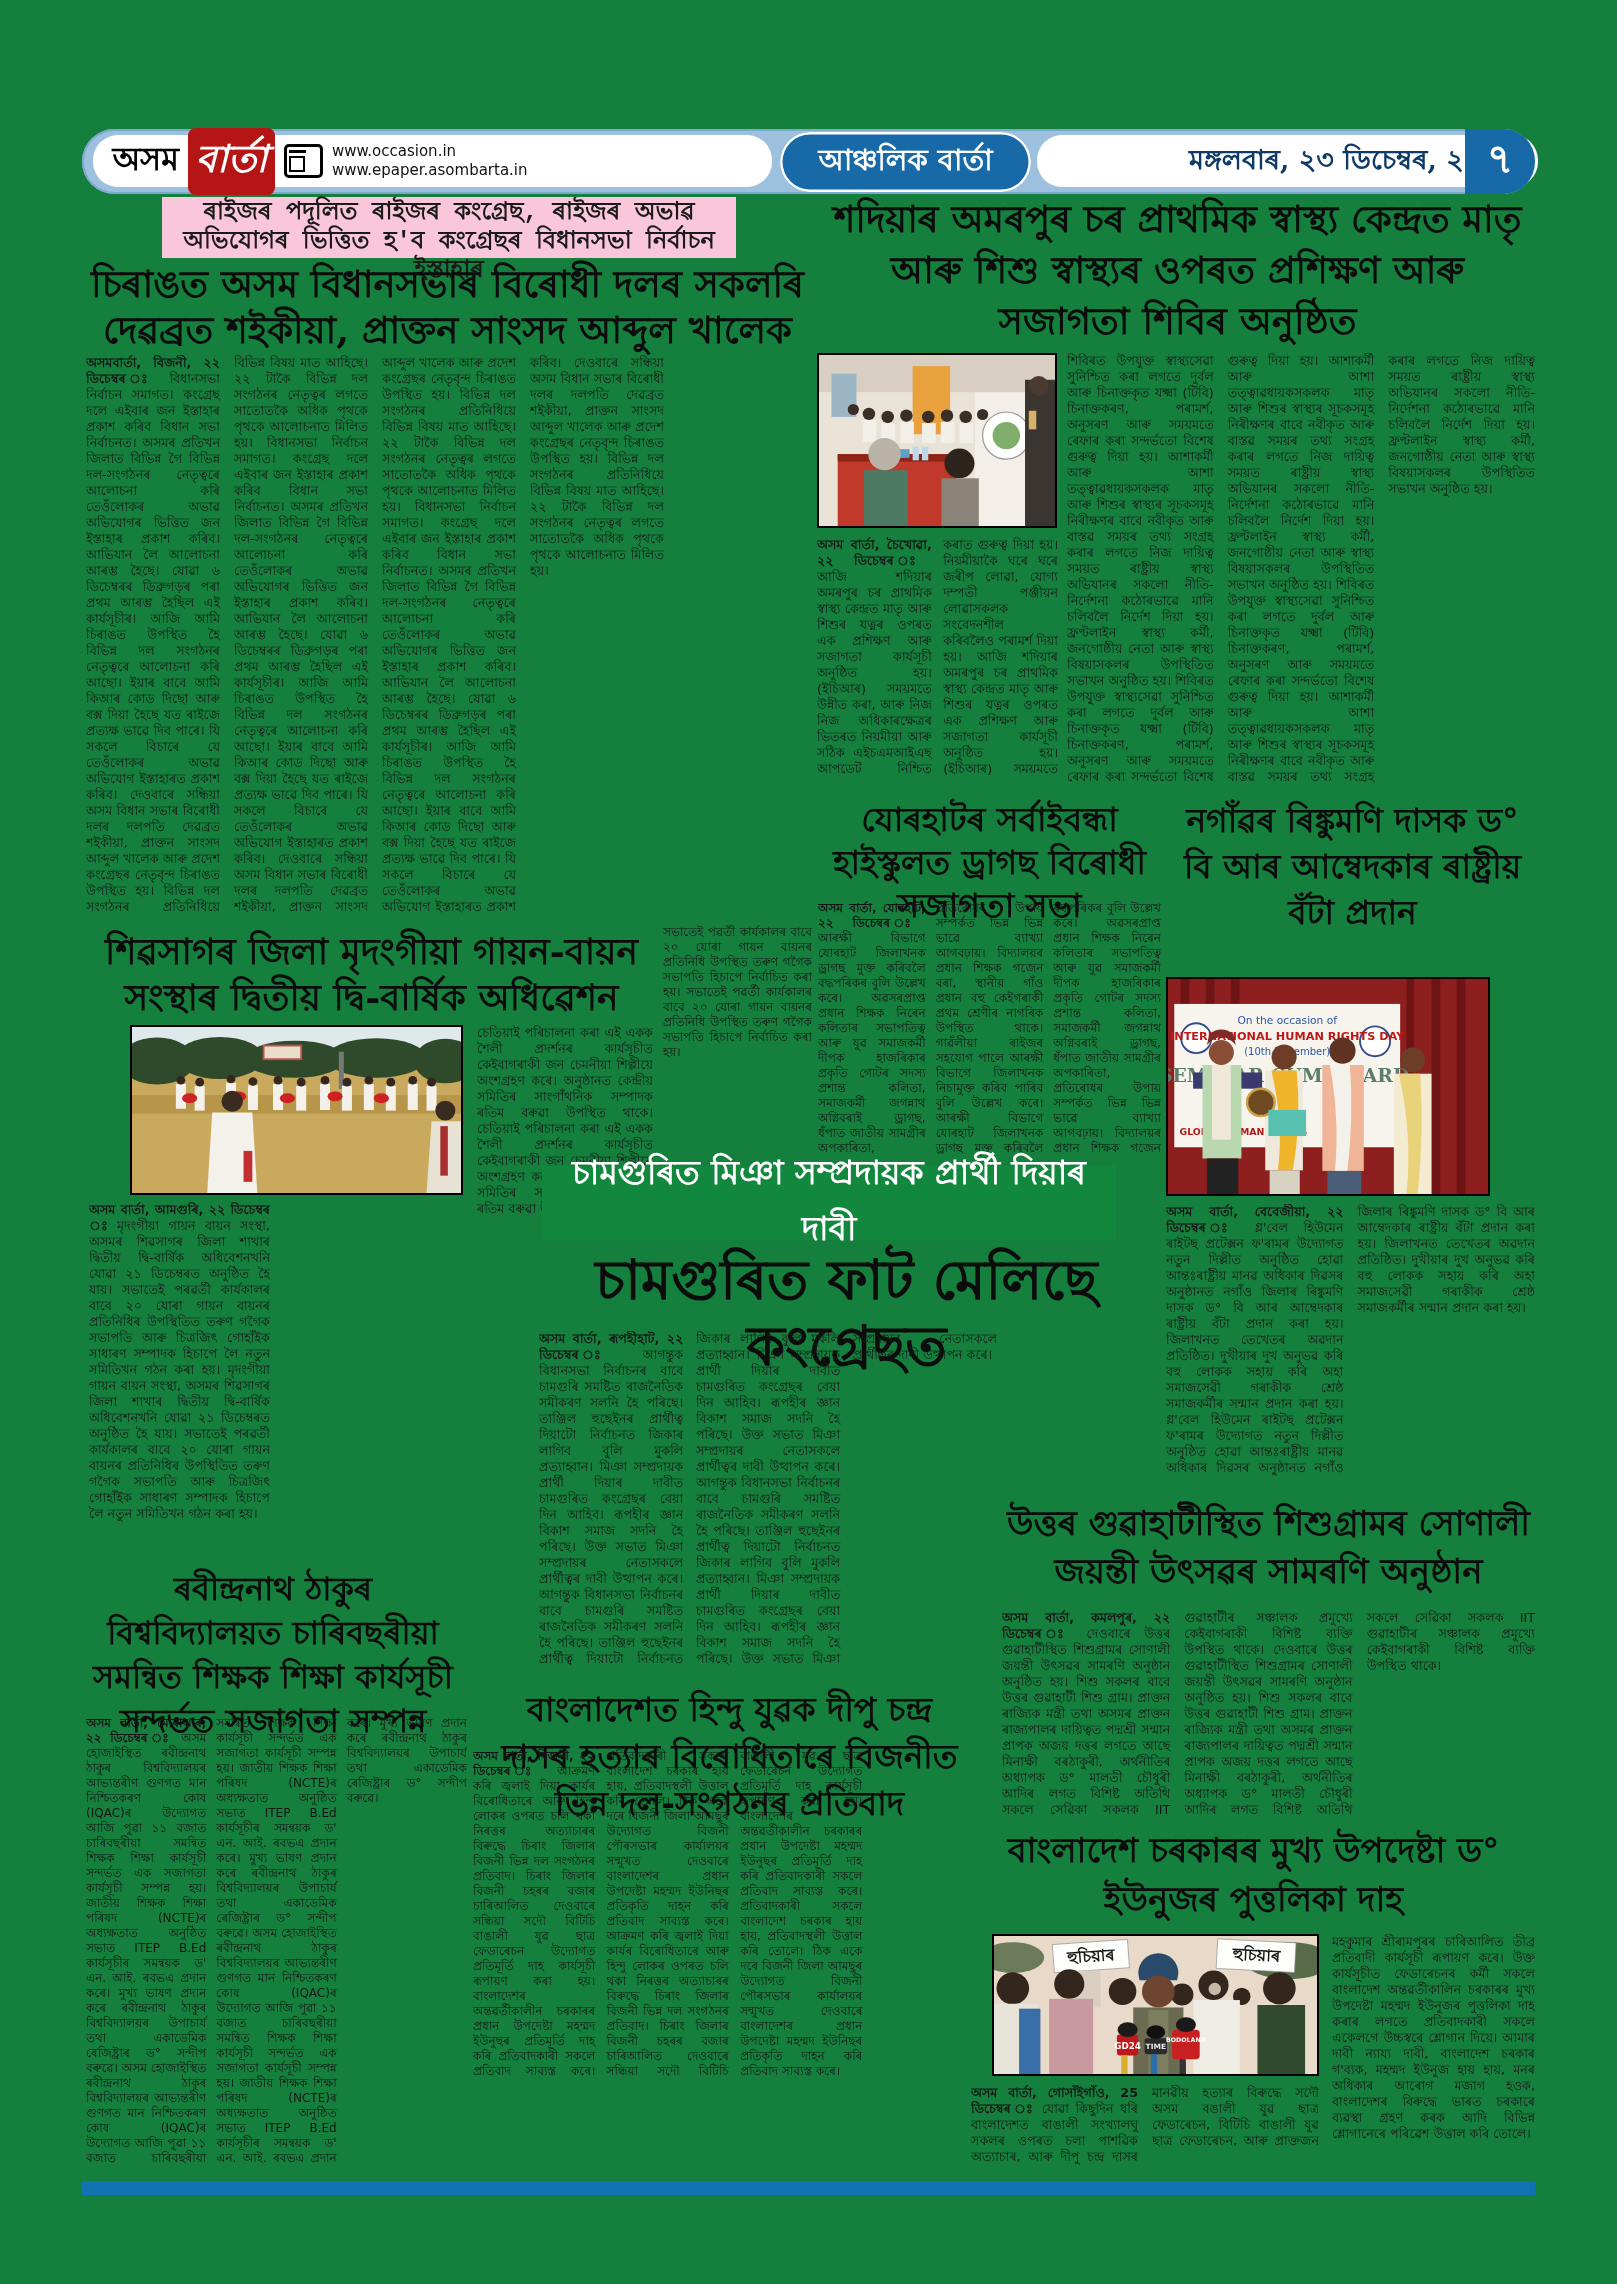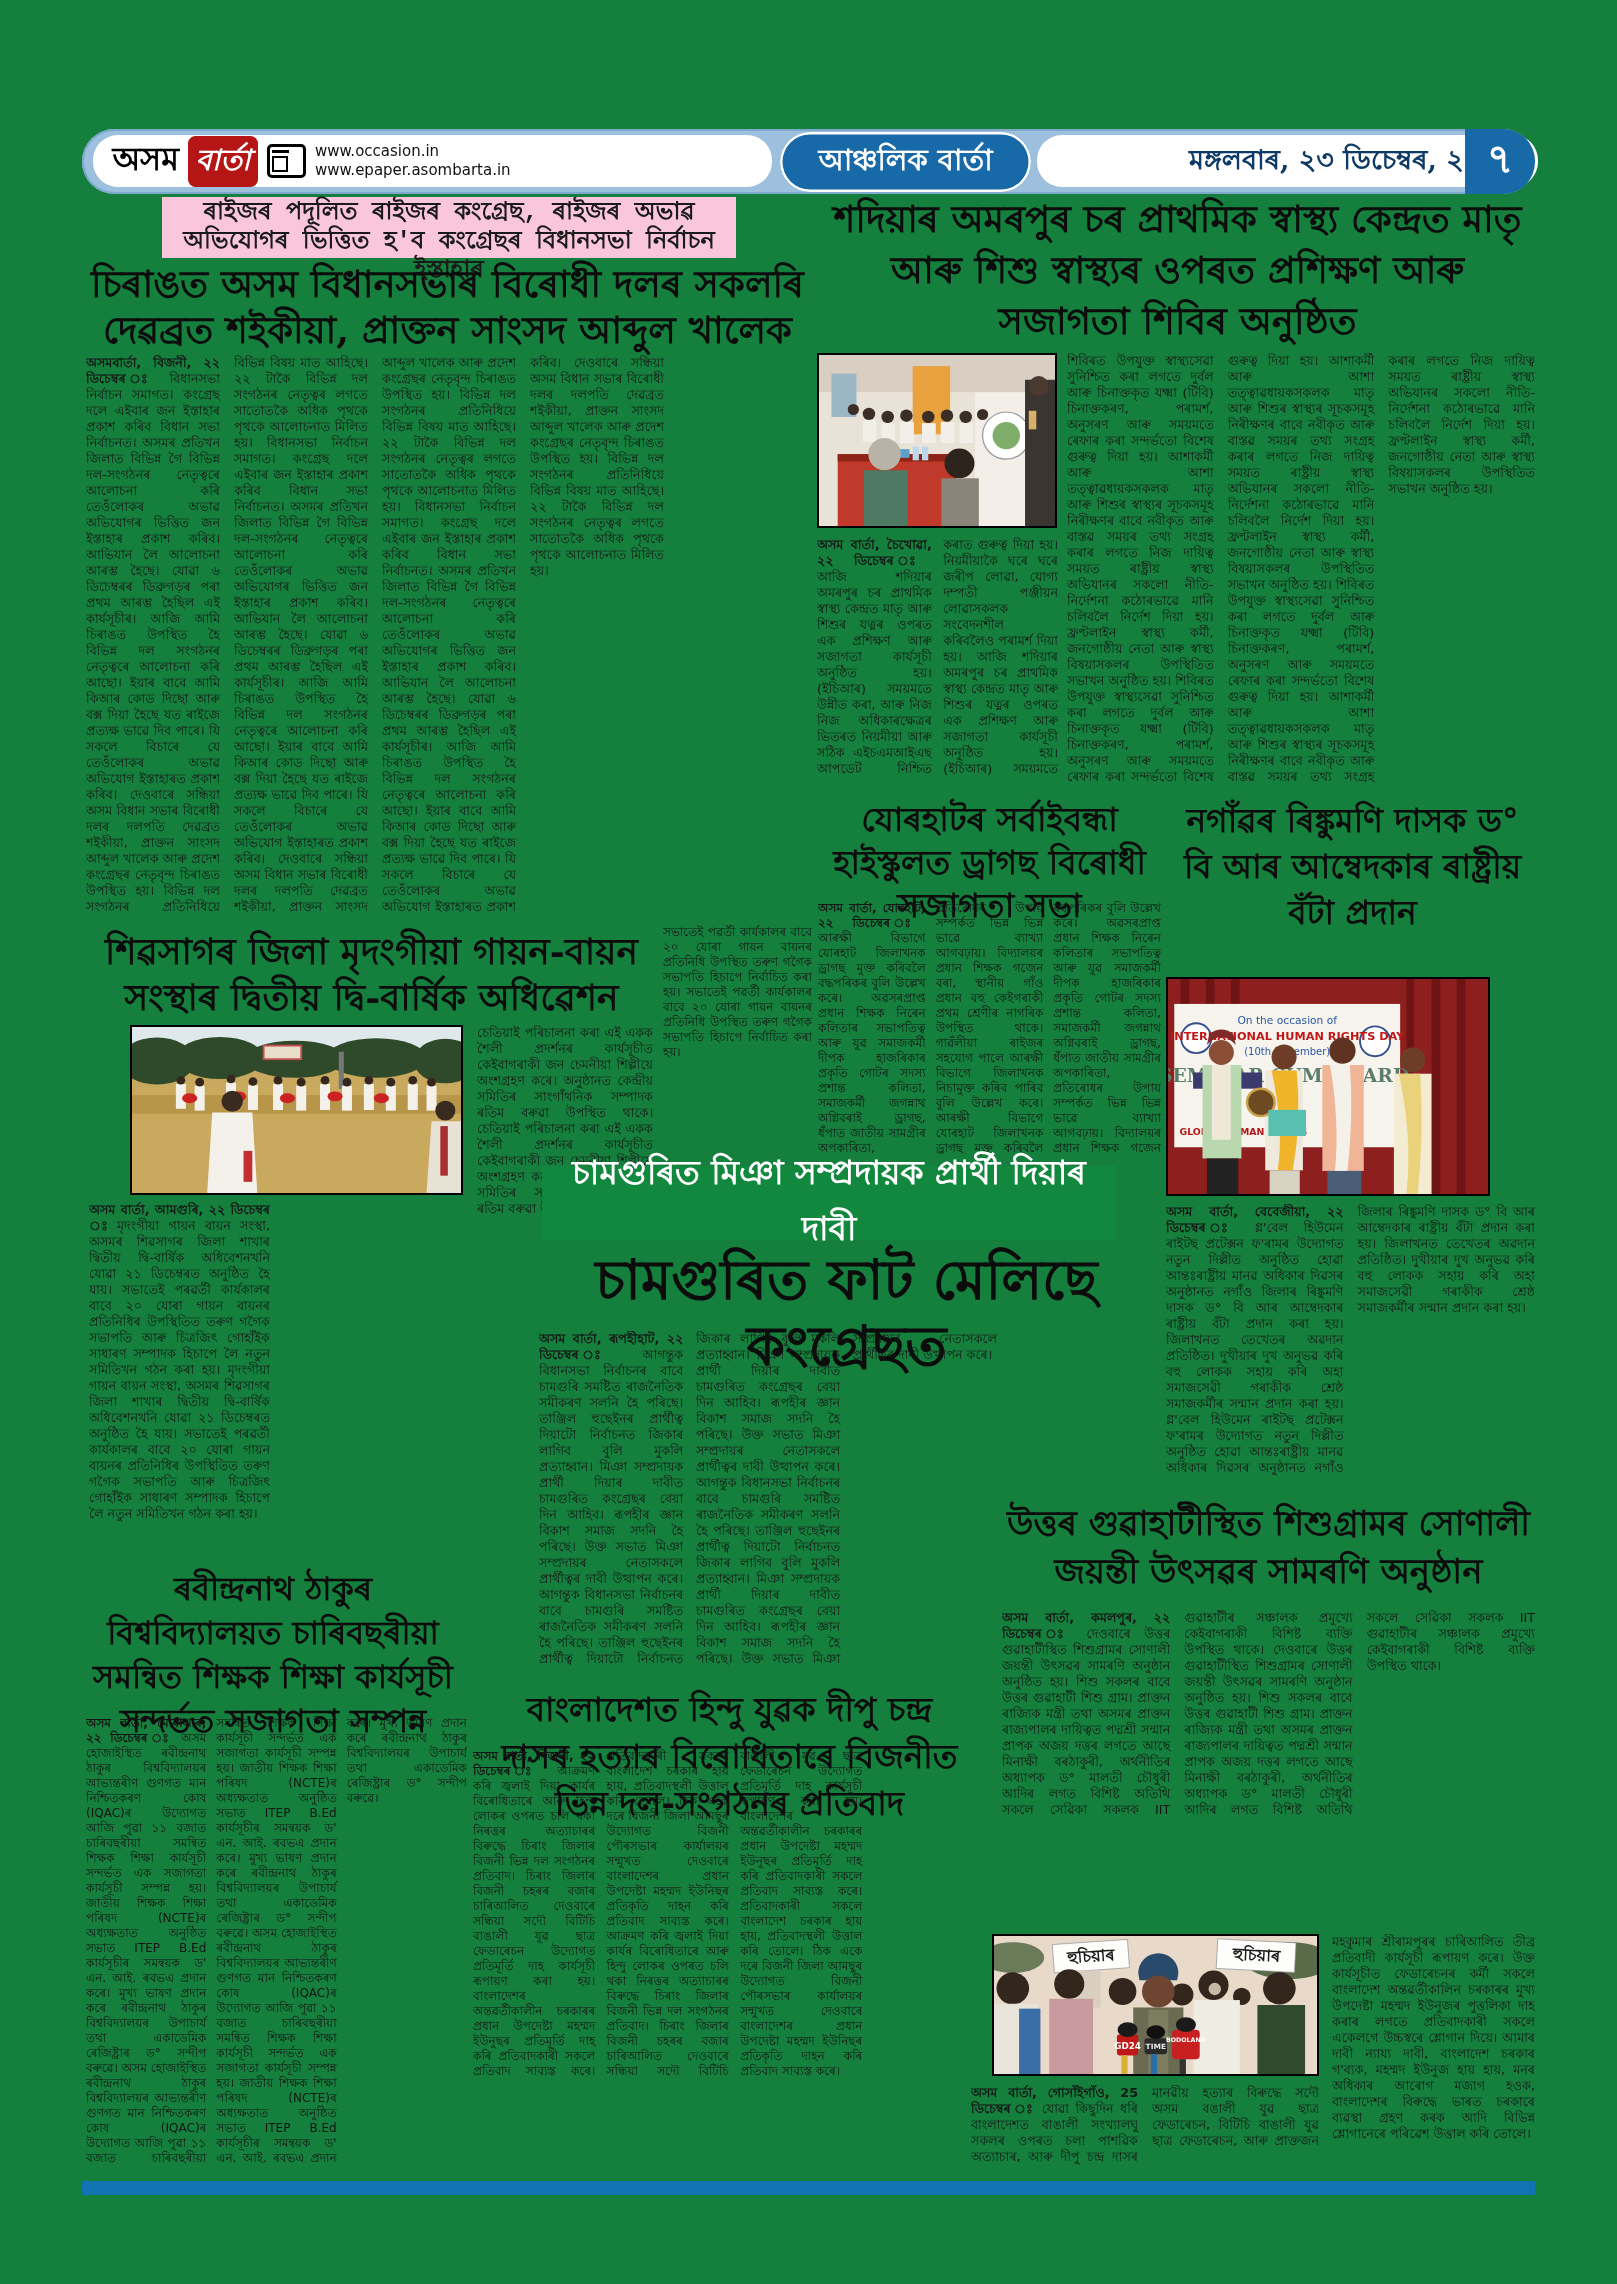--- a/index.html
+++ b/index.html
@@ -11,21 +11,21 @@
        box-shadow:0 0 0 1.9px #7ea8cc inset;}
   .hwhite{position:absolute;top:6.3px;height:52px;background:#ffffff;border-radius:25px;}
   #hleft{left:11.4px;width:679px;display:flex;align-items:center;gap:9px;padding-left:19px;box-sizing:border-box;}
   #hright{left:955px;width:501px;display:flex;align-items:center;justify-content:flex-end;padding-right:21.6px;box-sizing:border-box;}
   #hcenter{position:absolute;left:698px;top:2.5px;width:251px;height:60px;background:#1769a8;border-radius:30px;
            display:flex;align-items:center;justify-content:center;color:#fff;font-size:29px;font-weight:bold;
            font-family:"DejaVu Serif",serif;box-shadow:0 0 0 2.5px #ffffff inset;}
   #pgbox{position:absolute;right:0px;top:0px;width:70px;height:65px;background:#1769a8;border-radius:0 32px 32px 0;
          display:flex;align-items:center;justify-content:center;color:#fff;font-size:41px;font-weight:bold;}
   .mast-black{font-size:32px;font-weight:bold;color:#000;font-family:"DejaVu Serif",serif;}
-  .mast-red{font-size:29px;font-weight:bold;color:#fff;background:#b51515;border-radius:7.6px;padding:1.3px 7.6px;
+  .mast-red{font-size:38px;font-weight:bold;color:#fff;background:#b51515;border-radius:7.6px;padding:1.3px 7.6px;
             font-family:"DejaVu Serif",serif;font-style:italic;}
   .epicon{width:33px;height:28px;border:3.2px solid #000;border-radius:5px;position:relative;background:#fff;}
   .epicon::before{content:"";position:absolute;left:2.5px;top:2.5px;width:16.5px;height:3.2px;background:#000;}
   .epicon::after{content:"";position:absolute;left:2.5px;top:9px;width:11.4px;height:11.4px;border:2.5px solid #000;}
   .urls{display:flex;flex-direction:column;justify-content:center;line-height:19px;font-size:15px;color:#111;}
   #hdate{font-size:27px;font-weight:bold;color:#0d3a66;font-family:"DejaVu Serif",serif;}
   
   .hl{font-family:"DejaVu Serif",serif;font-weight:bold;color:#0c0c0c;text-align:center;}
   .kicker-pink{background:#f9c6dc;color:#1a1a1a;font-weight:bold;text-align:center;
                font-family:"DejaVu Serif",serif;}
@@ -259,20 +259,21 @@
     <span class="byl">অসম বাৰ্তা, বিজনী, ২২ ডিচেম্বৰ ঃ</span>
     <span>আক্ৰমণ কৰি জ্বলাই দিয়া কাৰ্যৰ বিৰোধিতাৰে আৰু হিন্দু লোকৰ ওপৰত চলি থকা নিৰত্তৰ অত্যাচাৰৰ বিৰুদ্ধে চিৰাং জিলাৰ বিজনী ভিন্ন দল সংগঠনৰ প্ৰতিবাদ। চিৰাং জিলাৰ বিজনী চহৰৰ বজাৰ চাৰিআলিত দেওবাৰে সন্ধিয়া সদৌ বিটিচি বাঙালী যুৱ ছাত্ৰ ফেডাৰেচন উদ্যোগত প্ৰতিমূৰ্তি দাহ কাৰ্যসূচী ৰূপায়ণ কৰা হয়। বাংলাদেশৰ অন্তৱৰ্তীকালীন চৰকাৰৰ প্ৰধান উপদেষ্টা মহম্মদ ইউনুছৰ প্ৰতিমূৰ্তি দাহ কৰি প্ৰতিবাদকাৰী সকলে প্ৰতিবাদ সাব্যস্ত কৰে। প্ৰতিবাদকাৰী সকলে বাংলাদেশ চৰকাৰ হায় হায়, প্ৰতিবাদস্থলী উত্তাল কৰি তোলে। ঠিক একে দৰে বিজনী জিলা আমছুৰ উদ্যোগত বিজনী পৌৰসভাৰ কাৰ্যালয়ৰ সন্মুখত দেওবাৰে বাংলাদেশৰ প্ৰধান উপদেষ্টা মহম্মদ ইউনিছৰ প্ৰতিকৃতি দাহন কৰি প্ৰতিবাদ সাব্যস্ত কৰে। আক্ৰমণ কৰি জ্বলাই দিয়া কাৰ্যৰ বিৰোধিতাৰে আৰু হিন্দু লোকৰ ওপৰত চলি থকা নিৰত্তৰ অত্যাচাৰৰ বিৰুদ্ধে চিৰাং জিলাৰ বিজনী ভিন্ন দল সংগঠনৰ প্ৰতিবাদ। চিৰাং জিলাৰ বিজনী চহৰৰ বজাৰ চাৰিআলিত দেওবাৰে সন্ধিয়া সদৌ বিটিচি বাঙালী যুৱ ছাত্ৰ ফেডাৰেচন উদ্যোগত প্ৰতিমূৰ্তি দাহ কাৰ্যসূচী ৰূপায়ণ কৰা হয়। বাংলাদেশৰ অন্তৱৰ্তীকালীন চৰকাৰৰ প্ৰধান উপদেষ্টা মহম্মদ ইউনুছৰ প্ৰতিমূৰ্তি দাহ কৰি প্ৰতিবাদকাৰী সকলে প্ৰতিবাদ সাব্যস্ত কৰে। প্ৰতিবাদকাৰী সকলে বাংলাদেশ চৰকাৰ হায় হায়, প্ৰতিবাদস্থলী উত্তাল কৰি তোলে। ঠিক একে দৰে বিজনী জিলা আমছুৰ উদ্যোগত বিজনী পৌৰসভাৰ কাৰ্যালয়ৰ সন্মুখত দেওবাৰে বাংলাদেশৰ প্ৰধান উপদেষ্টা মহম্মদ ইউনিছৰ প্ৰতিকৃতি দাহন কৰি প্ৰতিবাদ সাব্যস্ত কৰে।</span>
   </div>
 
   <div class="abs hl" style="left:1002px;top:1499px;width:533px;font-size:34px;line-height:48px;">উত্তৰ গুৱাহাটীস্থিত শিশুগ্ৰামৰ সোণালী জয়ন্তী উৎসৱৰ সামৰণি অনুষ্ঠান</div>
   <div class="abs bt" style="left:1002px;top:1610px;width:533px;height:208px;column-count:3;">
     <span class="byl">অসম বাৰ্তা, কমলপুৰ, ২২ ডিচেম্বৰ ঃ</span>
     <span>দেওবাৰে উত্তৰ গুৱাহাটীস্থিত শিশুগ্ৰামৰ সোণালী জয়ন্তী উৎসৱৰ সামৰণি অনুষ্ঠান অনুষ্ঠিত হয়। শিশু সকলৰ বাবে উত্তৰ গুৱাহাটী শিশু গ্ৰাম। প্ৰাক্তন ৰাজ্যিক মন্ত্ৰী তথা অসমৰ প্ৰাক্তন ৰাজ্যপালৰ দায়িত্বত পদ্মশ্ৰী সন্মান প্ৰাপক অজয় দত্তৰ লগতে আছে মিনাক্ষী বৰঠাকুৰী, অৰ্থনীতিৰ অধ্যাপক ড° মালতী চৌধুৰী আদিৰ লগত বিশিষ্ট অতিথি সকলে সেৱিকা সকলক IIT গুৱাহাটীৰ সঞ্চালক প্ৰমুখ্যে কেইবাগৰাকী বিশিষ্ট ব্যক্তি উপস্থিত থাকে। দেওবাৰে উত্তৰ গুৱাহাটীস্থিত শিশুগ্ৰামৰ সোণালী জয়ন্তী উৎসৱৰ সামৰণি অনুষ্ঠান অনুষ্ঠিত হয়। শিশু সকলৰ বাবে উত্তৰ গুৱাহাটী শিশু গ্ৰাম। প্ৰাক্তন ৰাজ্যিক মন্ত্ৰী তথা অসমৰ প্ৰাক্তন ৰাজ্যপালৰ দায়িত্বত পদ্মশ্ৰী সন্মান প্ৰাপক অজয় দত্তৰ লগতে আছে মিনাক্ষী বৰঠাকুৰী, অৰ্থনীতিৰ অধ্যাপক ড° মালতী চৌধুৰী আদিৰ লগত বিশিষ্ট অতিথি সকলে সেৱিকা সকলক IIT গুৱাহাটীৰ সঞ্চালক প্ৰমুখ্যে কেইবাগৰাকী বিশিষ্ট ব্যক্তি উপস্থিত থাকে।</span>
   </div>
 
+  <div class="abs hl" style="left:971px;top:1826px;width:565px;font-size:34px;line-height:49px;">বাংলাদেশ চৰকাৰৰ মুখ্য উপদেষ্টা ড° ইউনুজৰ পুত্তলিকা দাহ</div>
   <div class="abs photo" style="left:992px;top:1934px;width:327px;height:142px;">
     <svg viewBox="0 0 515 224" preserveAspectRatio="none">
       <rect width="515" height="224" fill="#e8d9c8"></rect>
       <ellipse cx="470" cy="40" rx="70" ry="30" fill="#5a6b4a"></ellipse>
       <ellipse cx="30" cy="35" rx="50" ry="25" fill="#6b7a58"></ellipse>
       <g transform="rotate(-4 150 40)">
         <rect x="95" y="10" width="120" height="46" fill="#fdfdfb" stroke="#888" stroke-width="1"></rect>
         <text x="155" y="42" font-size="26" fill="#1a1a1a" text-anchor="middle" font-weight="bold" font-family="DejaVu Sans,sans-serif">হুচিয়াৰ</text>
       </g>
       <g transform="rotate(3 420 40)">

